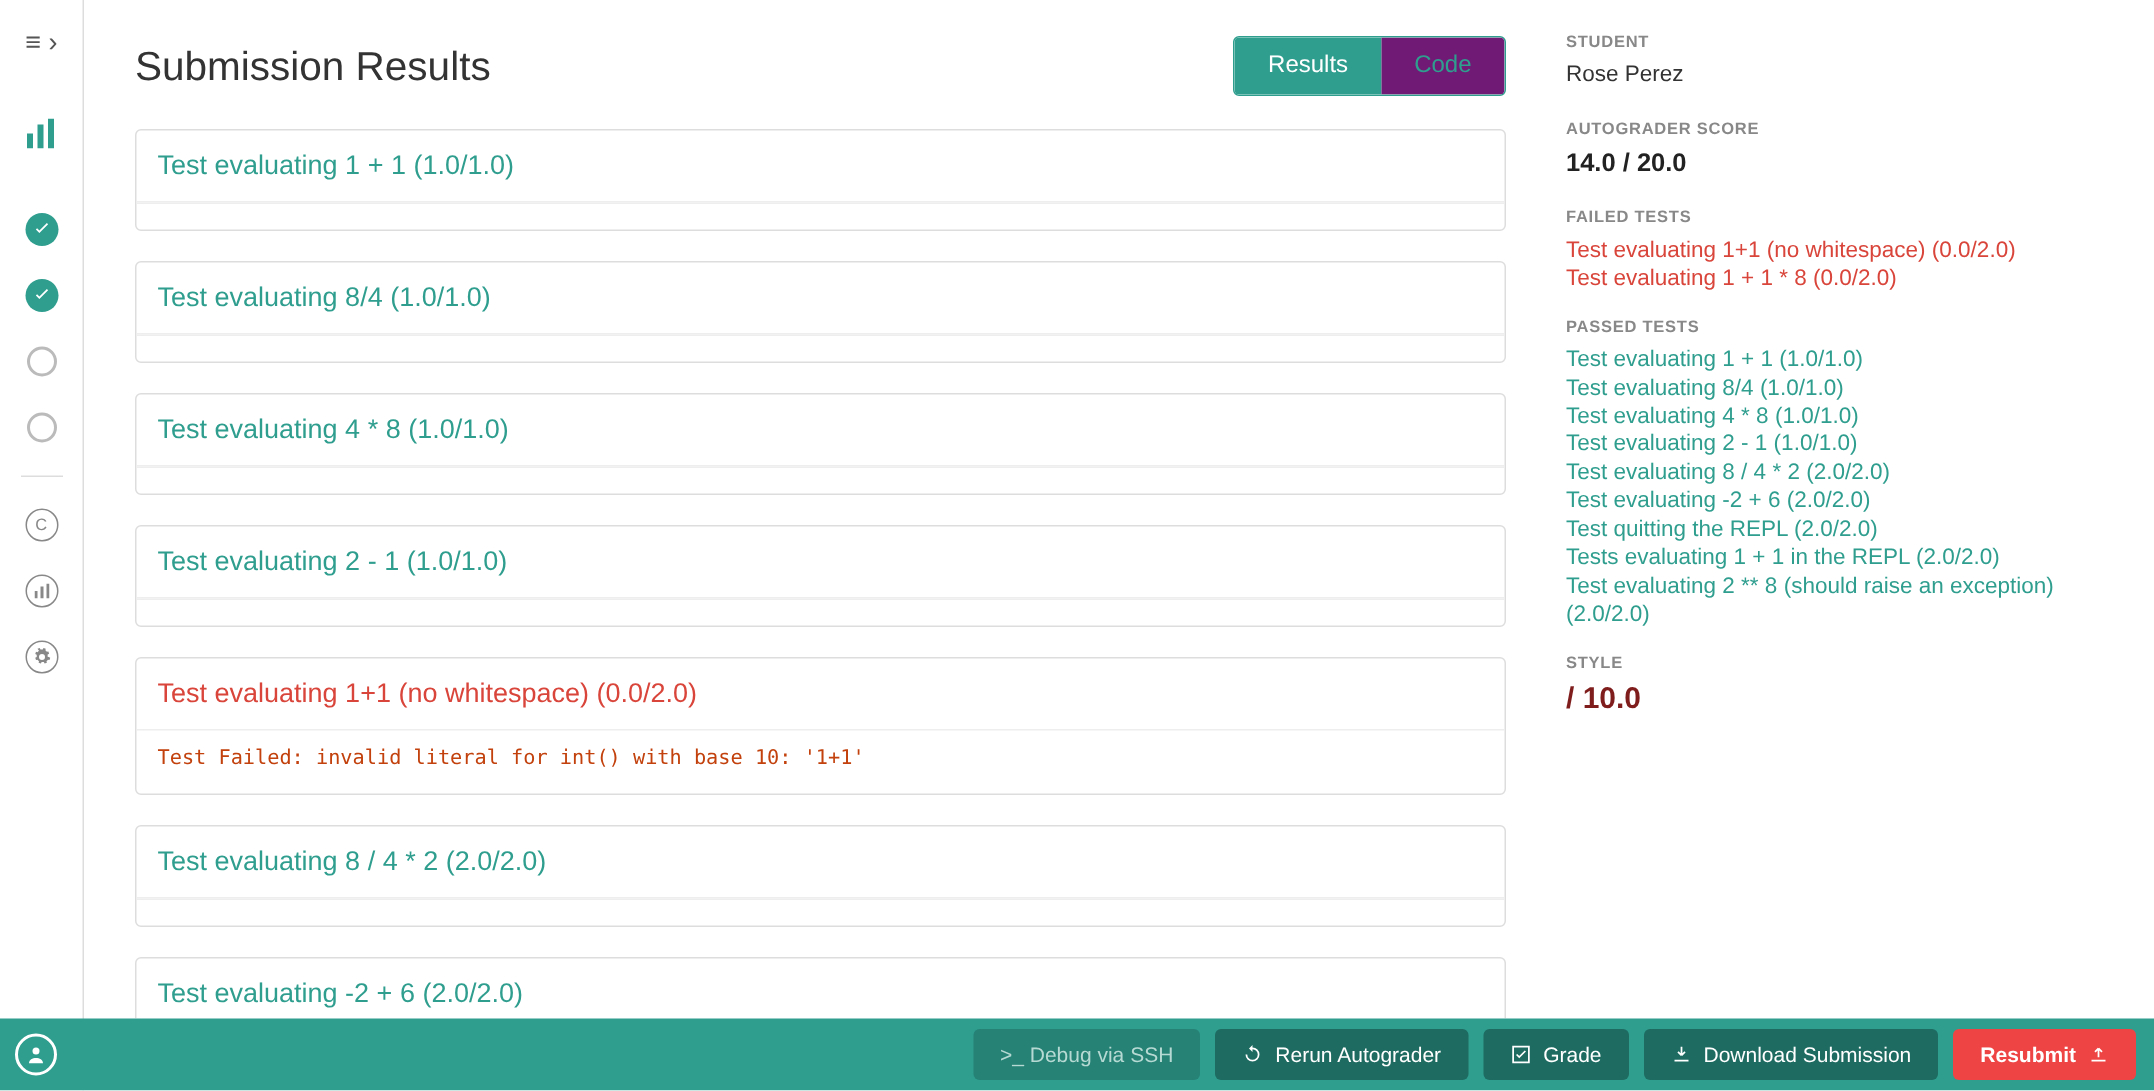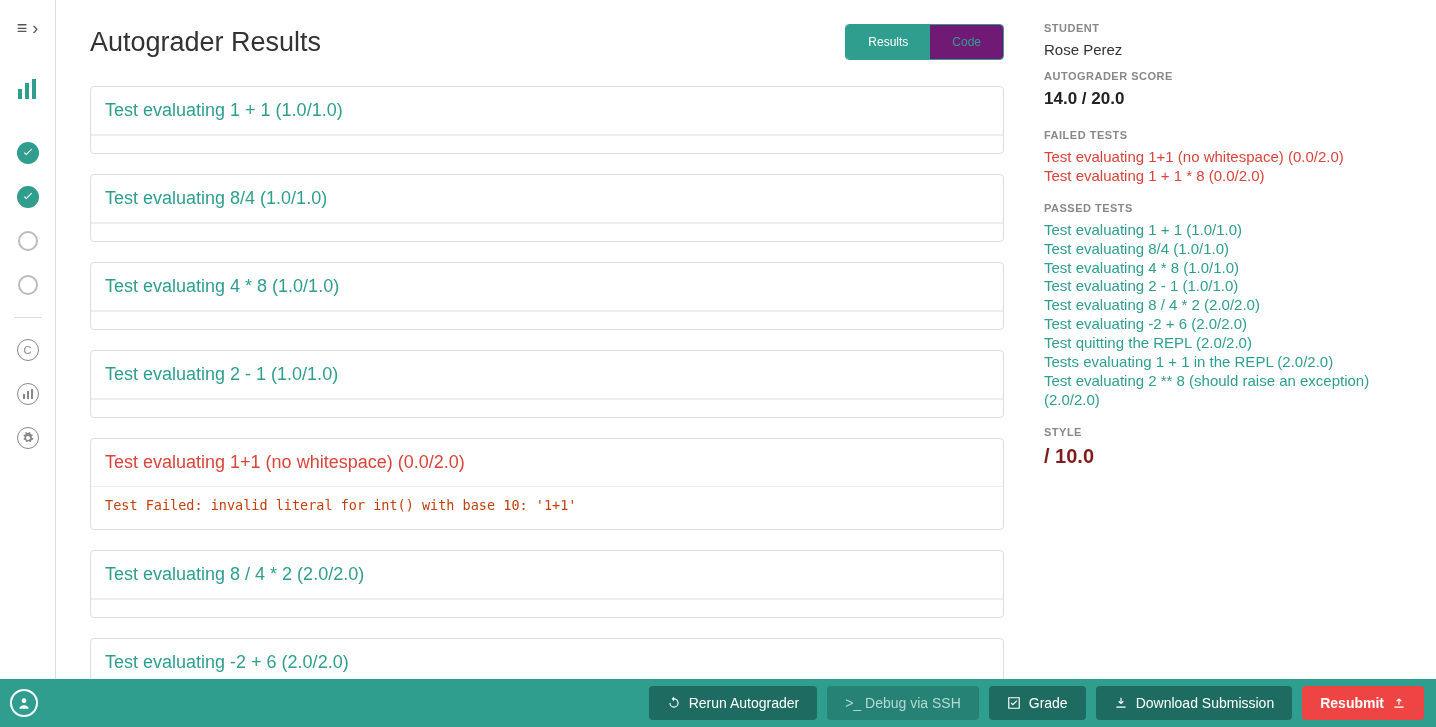--- a/index.html
+++ b/index.html
@@ -54,21 +54,21 @@
     position:relative;
   }
   .right {
     width: 398px;
     padding: 22px 20px 0 6px;
     font-size:15px;
   }
   .header-row { display:flex; align-items:center; justify-content:space-between; margin-bottom: 28px;}
   .page-title { font-size: 27px; font-weight:400; color:#333; }
   .tab-pill { border:1px solid #2f9e8f; border-radius:4px; overflow:hidden; display:flex; }
-  .tab-pill div { padding:10px 22px; font-size:12px; cursor:pointer; }
+  .tab-pill div { padding:10px 22px; font-size:16px; cursor:pointer; }
   .tab-pill .active { background:#2f9e8f; color:#fff; font-weight:500; }
   .tab-pill .inactive { background:#701a75; color:#2f9e8f; }
 
   .scroll-area {
     position:absolute;
     left:34px; right:34px; top:86px; bottom:0;
     overflow:hidden;
   }
   .test-card {
     border:1px solid #ddd;
@@ -82,21 +82,21 @@
     font-size:18px;
     font-weight:400;
   }
   .test-card .tfoot { height:18px; border-top:1px solid #eee; }
   .pass .thead { color:#2f9e8f; }
   .fail .thead { color:#d9453a; }
   .test-body { padding: 10px 14px 16px 14px; font-family: Menlo, Consolas, monospace; font-size:13.5px; color:#c2410c; white-space:pre; }
 
   
   .right .sec-label { font-size:11px; font-weight:700; letter-spacing:.5px; color:#888; text-transform:uppercase; margin-bottom:7px;}
-  .right .student-name { font-size:15px; color:#333; margin-bottom:12px;}
+  .right .student-name { font-size:15px; color:#333; margin-bottom:22px;}
   .right .score { font-size:17px; font-weight:700; color:#222; margin-bottom:20px;}
   .right .list { margin-bottom:16px; }
   .right .list div { line-height:1.26; font-size:15px; }
   .right .failed div { color:#d9453a; }
   .right .passed div { color:#2f9e8f; }
   .right .style-val { font-size:20px; font-weight:700; color:#7f1d1d; margin-top:4px;}
 
   
   .footer {
     position:absolute;
@@ -178,21 +178,21 @@
         <svg viewBox="0 0 24 24" width="12" height="12" fill="#888">
           <path d="M12 8a4 4 0 100 8 4 4 0 000-8zm9 4l2 1-1 3-2-.5a9 9 0 01-2 2l.5 2-3 1-1-2h-3l-1 2-3-1 .5-2a9 9 0 01-2-2l-2 .5-1-3 2-1v-3l-2-1 1-3 2 .5a9 9 0 012-2L6 1l3-1 1 2h3l1-2 3 1-.5 2a9 9 0 012 2l2-.5 1 3-2 1v3z"></path>
         </svg>
       </div>
   </div>
 </div>
 
 <div class="main">
   <div class="center">
     <div class="header-row">
-      <h1 class="page-title">Autograder Results</h1>
+      <h1 class="page-title">Submission Results</h1>
       <div class="tab-pill">
         <div class="active">Results</div>
         <div class="inactive">Code</div>
       </div>
     </div>
     <div class="scroll-area" id="test-list">
         <div class="test-card pass">
           <div class="thead">Test evaluating 1 + 1 (1.0/1.0)</div>
           <div class="tfoot"></div>
         </div>
@@ -254,31 +254,31 @@
 </div>
 
 <div class="footer">
   <div class="avatar">
     <svg viewBox="0 0 24 24" width="16" height="16" fill="#fff">
         <circle cx="12" cy="8" r="4"></circle>
         <path d="M4 22c0-4 4-6 8-6s8 2 8 6"></path>
       </svg>
   </div>
   <div class="spacer"></div>
-  <div class="btn dark">
-    <svg viewBox="0 0 24 24">
-        <path d="M12 4V1L8 5l4 4V6a6 6 0 11-6 6H4a8 8 0 108-8z"></path>
-      </svg>
-    <span>Rerun Autograder</span>
-  </div>
   <div class="btn darkmuted">
     <span>&gt;_  Debug via SSH</span>
   </div>
   <div class="btn dark">
     <svg viewBox="0 0 24 24">
+        <path d="M12 4V1L8 5l4 4V6a6 6 0 11-6 6H4a8 8 0 108-8z"></path>
+      </svg>
+    <span>Rerun Autograder</span>
+  </div>
+  <div class="btn dark">
+    <svg viewBox="0 0 24 24">
         <path d="M3 3h18v18H3z" fill="none" stroke="currentColor" stroke-width="2"></path>
         <path d="M7 12l3 3 7-7" fill="none" stroke="currentColor" stroke-width="2"></path>
       </svg>
     <span>Grade</span>
   </div>
   <div class="btn dark">
     <svg viewBox="0 0 24 24">
         <path d="M12 3v10m0 0l-4-4m4 4l4-4M4 19h16" stroke="currentColor" stroke-width="2" fill="none"></path>
       </svg>
     <span>Download Submission</span>

